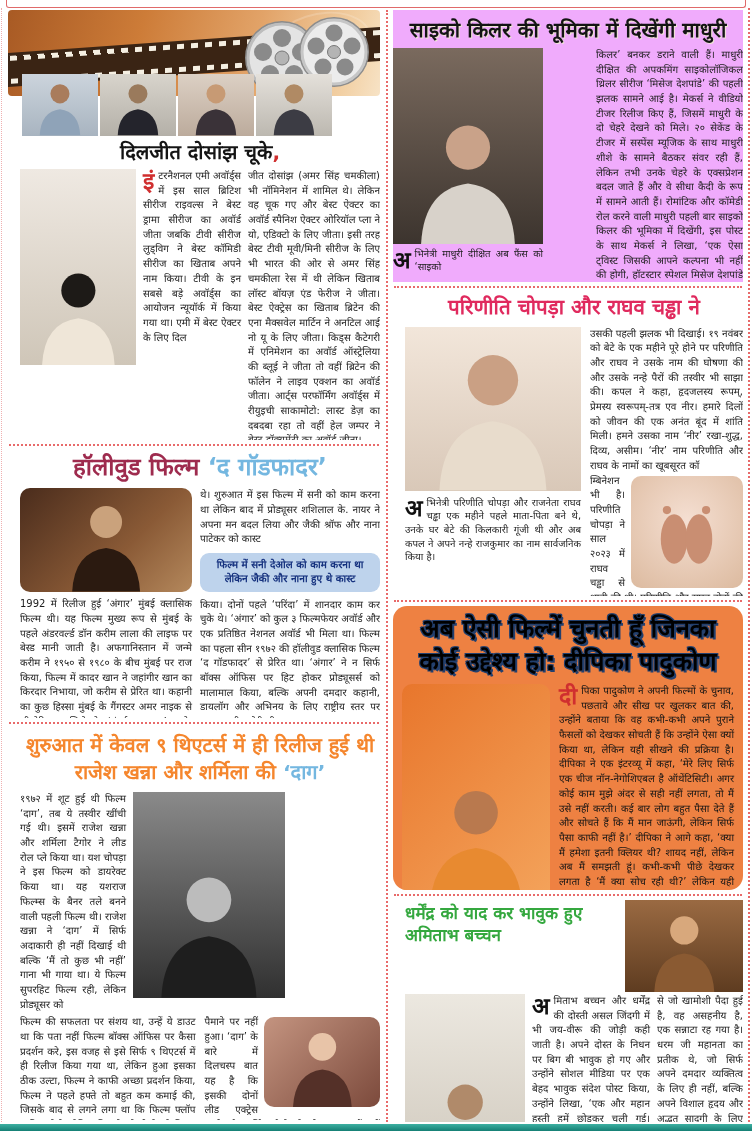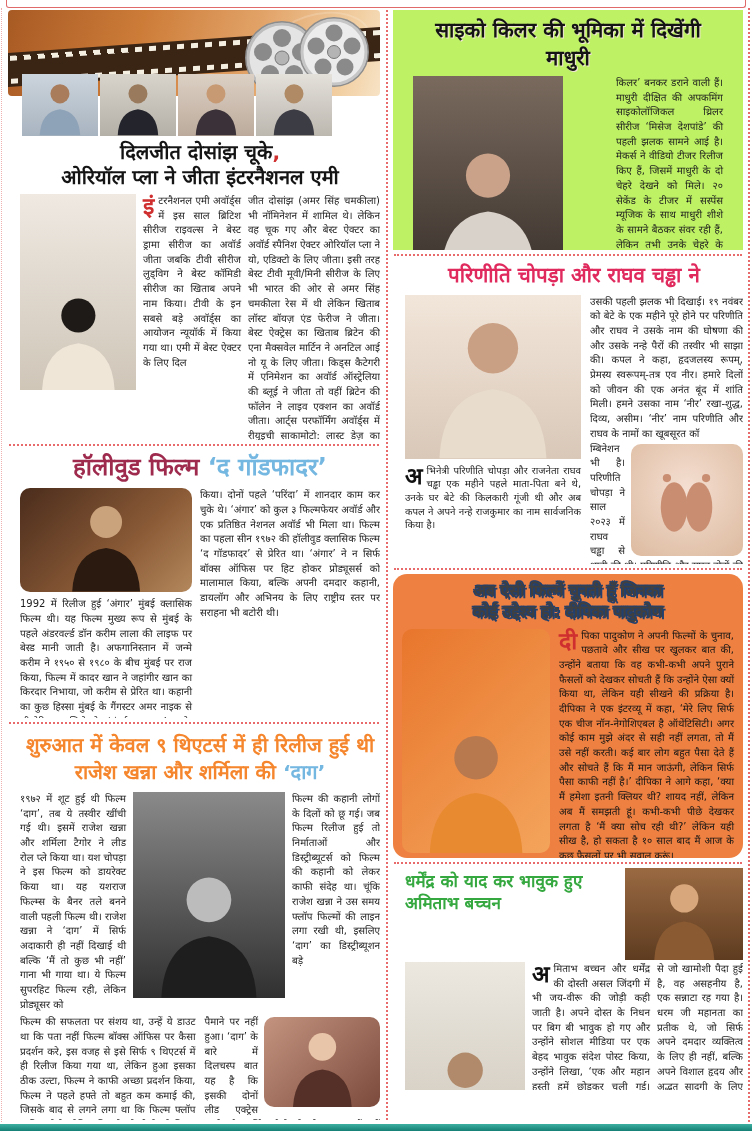--- a/index.html
+++ b/index.html
@@ -76,39 +76,39 @@
   .a3{height:392px;}
   .a3 h2{margin:4px 0 6px;text-align:center;font-size:20px;line-height:1.35;color:#f5862d;}
   .a3-r1{display:flex;gap:7px;}
   .a3-c1{width:106px;}
   .a3-img{width:152px;height:206px;}
   .a3-c2{flex:1;}
   .a3-r2{display:flex;gap:9px;margin-top:3px;}
   .a3-c1b,.a3-c2b{flex:1;}
   .daag-small{float:right;width:116px;height:90px;margin:2px 0 3px 6px;}
 
-  .r1{height:240px;background:#bef264;padding:5px 20px;box-sizing:border-box;}
+  .r1{height:272px;background:#f0abfc;padding:5px 0;box-sizing:border-box;}
   .r1 h2{margin:0 0 5px;text-align:center;font-size:20.5px;color:#141414;text-shadow:1px 1px 0 #efe4d4;}
   .r1-body{display:flex;gap:9px;}
   .r1-left{width:150px;}
   .r1-img{width:150px;height:196px;margin-bottom:4px;}
   .r1 .cap{font-size:9.6px;line-height:1.35;}
   .r1-text{flex:1;margin-left:44px;}
 
   .r2{height:304px;}
   .r2 h2{margin:2px 0 6px;text-align:center;font-size:20.5px;line-height:1.3;color:#e02a5e;}
   .r2-body{display:flex;gap:9px;}
   .r2-left{width:176px;}
   .r2-img{width:176px;height:164px;margin-bottom:5px;}
   .r2 .cap{font-size:9.8px;line-height:1.4;}
   .r2-text{flex:1;}
   .feet-img{float:right;width:112px;height:112px;margin:2px 0 3px 6px;}
 
   .r3{height:284px;background:#ee8142;border-radius:14px;padding:7px 9px;box-sizing:border-box;}
-  .r3 h2{margin:0 0 6px;text-align:center;font-size:16px;line-height:1.3;color:#404040;
+  .r3 h2{margin:0 0 6px;text-align:center;font-size:25px;line-height:1.3;color:#000000;
     text-shadow:-1px -1px 0 #23406e,1px -1px 0 #23406e,-1px 1px 0 #23406e,2px 2px 0 #23406e;}
   .r3-body{display:flex;gap:9px;}
   .r3-img{width:148px;height:224px;border-radius:10px;}
   .r3-text{flex:1;color:#141414;}
 
   .r4{height:222px;}
   .r4-h{display:flex;align-items:flex-start;}
   .r4-h h2{flex:1;margin:2px 0 4px;font-size:17px;line-height:1.3;color:#35a83f;}
   .dharam-img{width:118px;height:92px;}
   .r4-body{display:flex;gap:7px;margin-top:2px;}
@@ -186,21 +186,21 @@
             </svg>
           </div>
         <div class="ph celeb p-c4">
             <svg>
               <use href="#sil"></use>
             </svg>
           </div>
       </div>
 
       <div class="art a1">
-        <h2><span>दिलजीत दोसांझ चूके</span><span class="comma">,</span><br><span>ओरियॉल प्ला ने जीता इंटरनैशनल एमी</span></h2>
+        <h2><span>दिलजीत दोसांझ चूके</span><span class="comma">,</span><br></h2>
         <div class="a1-body">
           <div class="ph a1-photo p-diljit">
               <svg>
                 <use href="#sil"></use>
               </svg>
             </div>
           <div class="bt a1-c1"><span class="dc red">इं</span><span>टरनैशनल एमी अवॉर्ड्स में इस साल ब्रिटिश सीरीज राइवल्स ने बेस्ट ड्रामा सीरीज का अवॉर्ड जीता जबकि टीवी सीरीज लुड्विग ने बेस्ट कॉमिडी सीरीज का खिताब अपने नाम किया। टीवी के इन सबसे बड़े अवॉर्ड्स का आयोजन न्यूयॉर्क में किया गया था। एमी में बेस्ट ऐक्टर के लिए दिल</span></div>
           <div class="bt a1-c2">जीत दोसांझ (अमर सिंह चमकीला) भी नॉमिनेशन में शामिल थे। लेकिन वह चूक गए और बेस्ट ऐक्टर का अवॉर्ड स्पैनिश ऐक्टर ओरियॉल प्ला ने यो, एडिक्टो के लिए जीता। इसी तरह बेस्ट टीवी मूवी/मिनी सीरीज के लिए भी भारत की ओर से अमर सिंह चमकीला रेस में थी लेकिन खिताब लॉस्ट बॉयज़ एंड फेरीज ने जीता। बेस्ट ऐक्ट्रेस का खिताब ब्रिटेन की एना मैक्सवेल मार्टिन ने अनटिल आई नो यू के लिए जीता। किड्स कैटेगरी में एनिमेशन का अवॉर्ड ऑस्ट्रेलिया की ब्लूई ने जीता तो वहीं ब्रिटेन की फॉलेन ने लाइव एक्शन का अवॉर्ड जीता। आर्ट्स परफॉर्मिंग अवॉर्ड्स में रीयुइची साकामोटो: लास्ट डेज़ का दबदबा रहा तो वहीं हेल जम्पर ने बेस्ट डॉक्यूमेंट्री का अवॉर्ड जीता।</div>
         </div>
       </div>
@@ -212,37 +212,38 @@
         <div class="a2-body">
           <div class="a2-left">
             <div class="ph a2-img round p-godfather">
                 <svg>
                   <use href="#sil"></use>
                 </svg>
               </div>
             <div class="bt">1992 में रिलीज हुई ‘अंगार’ मुंबई क्लासिक फिल्म थी। यह फिल्म मुख्य रूप से मुंबई के पहले अंडरवर्ल्ड डॉन करीम लाला की लाइफ पर बेस्ड मानी जाती है। अफगानिस्तान में जन्मे करीम ने १९५० से १९८० के बीच मुंबई पर राज किया, फिल्म में कादर खान ने जहांगीर खान का किरदार निभाया, जो करीम से प्रेरित था। कहानी का कुछ हिस्सा मुंबई के गैंगस्टर अमर नाइक से भी प्रेरित था, जिसे लोग ‘मुंबई का रावण’ कहते</div>
           </div>
           <div class="a2-right">
+            <div class="bt">थे। शुरुआत में इस फिल्म में सनी को काम करना था लेकिन बाद में प्रोड्यूसर शशिलाल के. नायर ने अपना मन बदल लिया और जैकी श्रॉफ और नाना पाटेकर को कास्ट</div>
+            <div class="hl-box">फिल्म में सनी देओल को काम करना था लेकिन जैकी और नाना हुए थे कास्ट</div>
             <div class="bt">किया। दोनों पहले ‘परिंदा’ में शानदार काम कर चुके थे। ‘अंगार’ को कुल ३ फिल्मफेयर अवॉर्ड और एक प्रतिष्ठित नेशनल अवॉर्ड भी मिला था। फिल्म का पहला सीन १९७२ की हॉलीवुड क्लासिक फिल्म ‘द गॉडफादर’ से प्रेरित था। ‘अंगार’ ने न सिर्फ बॉक्स ऑफिस पर हिट होकर प्रोड्यूसर्स को मालामाल किया, बल्कि अपनी दमदार कहानी, डायलॉग और अभिनय के लिए राष्ट्रीय स्तर पर सराहना भी बटोरी थी।</div>
           </div>
         </div>
       </div>
 
       <hr class="hdiv">
 
       <div class="art a3">
         <h2><span>शुरुआत में केवल ९ थिएटर्स में ही रिलीज हुई थी</span><br><span>राजेश खन्ना और शर्मिला की </span><span class="blue">‘दाग’</span></h2>
         <div class="a3-r1">
           <div class="bt a3-c1">१९७२ में शूट हुई थी फिल्म ‘दाग’, तब ये तस्वीर खींची गई थी। इसमें राजेश खन्ना और शर्मिला टैगोर ने लीड रोल प्ले किया था। यश चोपड़ा ने इस फिल्म को डायरेक्ट किया था। यह यशराज फिल्म्स के बैनर तले बनने वाली पहली फिल्म थी। राजेश खन्ना ने ‘दाग’ में सिर्फ अदाकारी ही नहीं दिखाई थी बल्कि ‘मैं तो कुछ भी नहीं’ गाना भी गाया था। ये फिल्म सुपरहिट फिल्म रही, लेकिन प्रोड्यूसर को</div>
           <div class="ph a3-img p-daag">
               <svg>
                 <use href="#sil"></use>
               </svg>
             </div>
-          <div class="bt a3-c2">फिल्म की कहानी लोगों के दिलों को छू गई। जब फिल्म रिलीज हुई तो निर्माताओं और डिस्ट्रीब्यूटर्स को फिल्म की कहानी को लेकर काफी संदेह था। चूंकि राजेश खन्ना ने उस समय फ्लॉप फिल्मों की लाइन लगा रखी थी, इसलिए ‘दाग’ का डिस्ट्रीब्यूशन बड़े</div>
         </div>
         <div class="a3-r2">
           <div class="bt a3-c1b">फिल्म की सफलता पर संशय था, उन्हें ये डाउट था कि पता नहीं फिल्म बॉक्स ऑफिस पर कैसा प्रदर्शन करे, इस वजह से इसे सिर्फ ९ थिएटर्स में ही रिलीज किया गया था, लेकिन हुआ इसका ठीक उल्टा, फिल्म ने काफी अच्छा प्रदर्शन किया, फिल्म ने पहले हफ्ते तो बहुत कम कमाई की, जिसके बाद से लगने लगा था कि फिल्म फ्लॉप साबित होगी, लेकिन फिर देखते ही देखते फिल्म ने बॉक्स ऑफिस पर तहलका मचा दिया था।</div>
           <div class="a3-c2b">
             <div class="ph daag-small round p-daag2">
                 <svg>
                   <use href="#sil"></use>
                 </svg>
               </div>
             <div class="bt">पैमाने पर नहीं हुआ। ‘दाग’ के बारे में दिलचस्प बात यह है कि इसकी दोनों लीड एक्ट्रेस राखी और शर्मिला टैगोर के बीच आपस में नहीं बनती थी, लेकिन, यश चोपड़ा की खातिर दोनों ने सेट पर चुप रहना और साथ काम करना ही बेहतर समझा। रिपोर्ट्स में कहा गया है कि शर्मिला और राखी के बीच कथित विवाद फिल्म के बारे में चर्चा बढ़ाने के लिए फैलाया गया था, आखिरी में ये फिल्म की सफलता में काम भी आया।</div>

